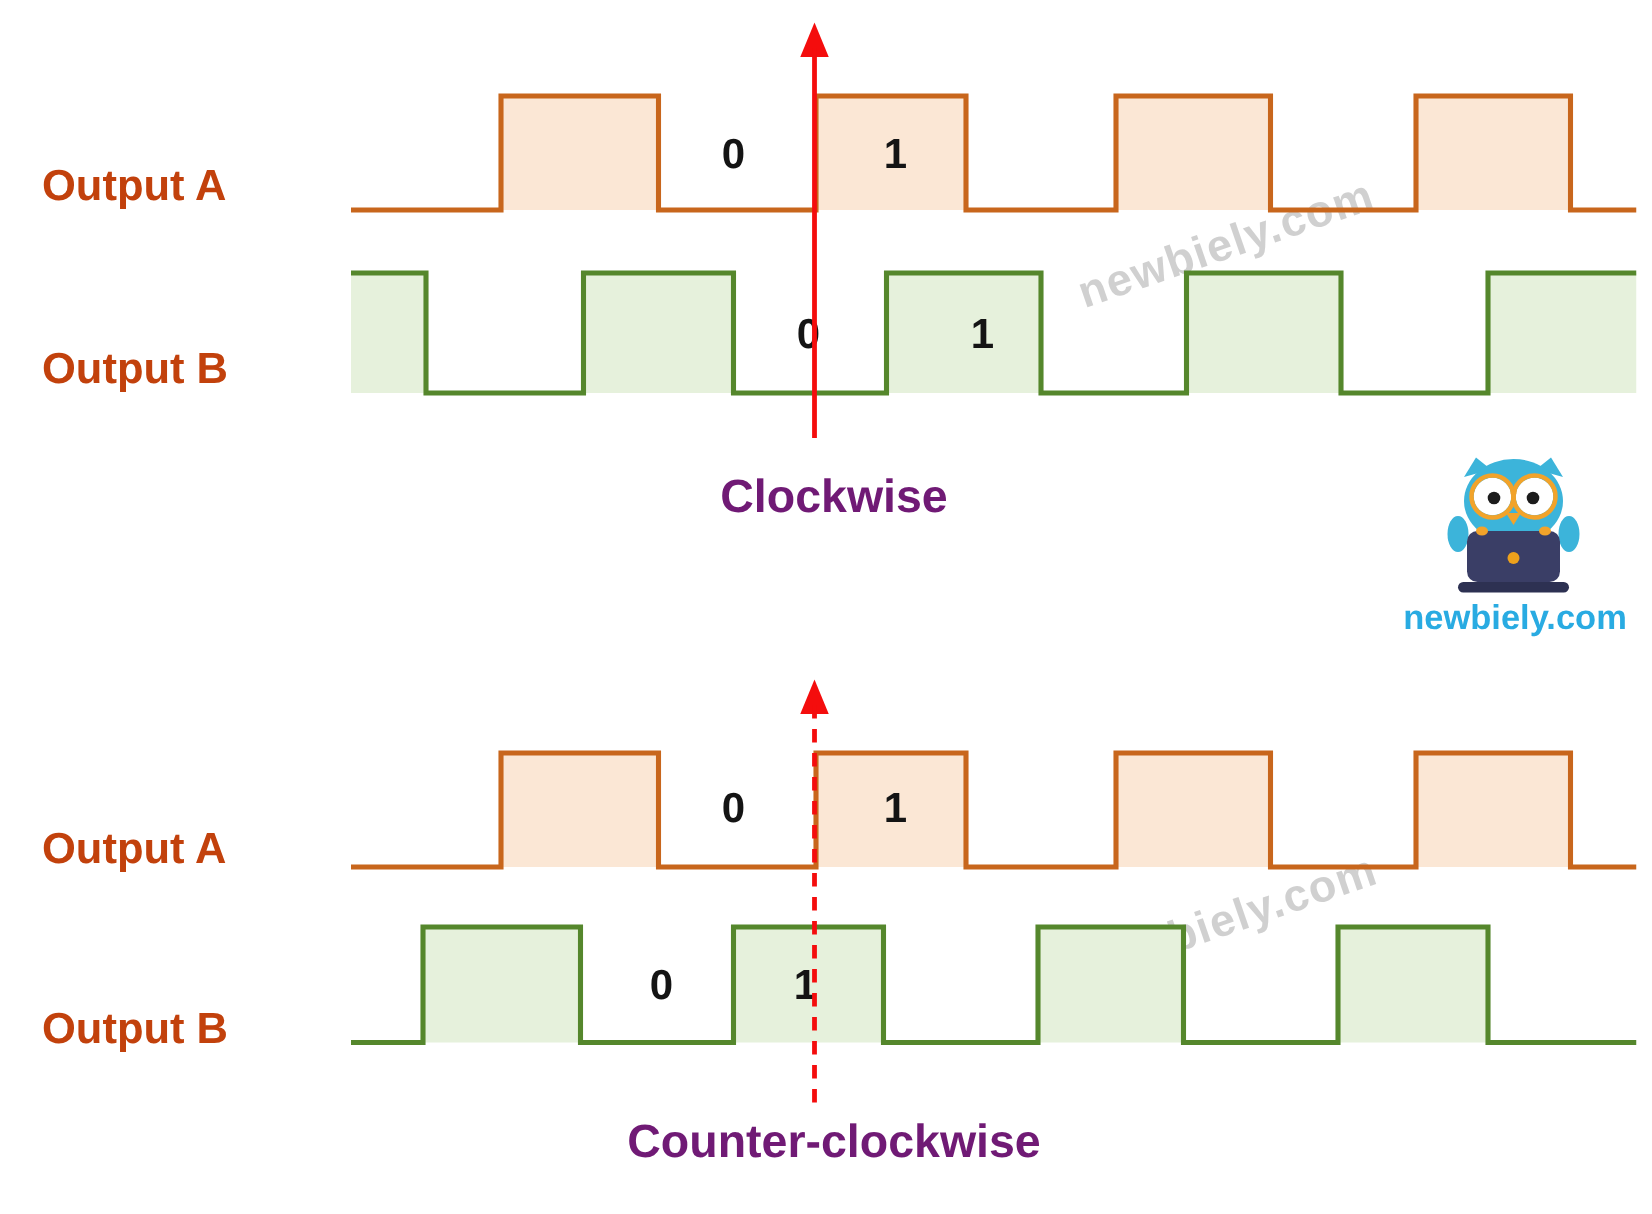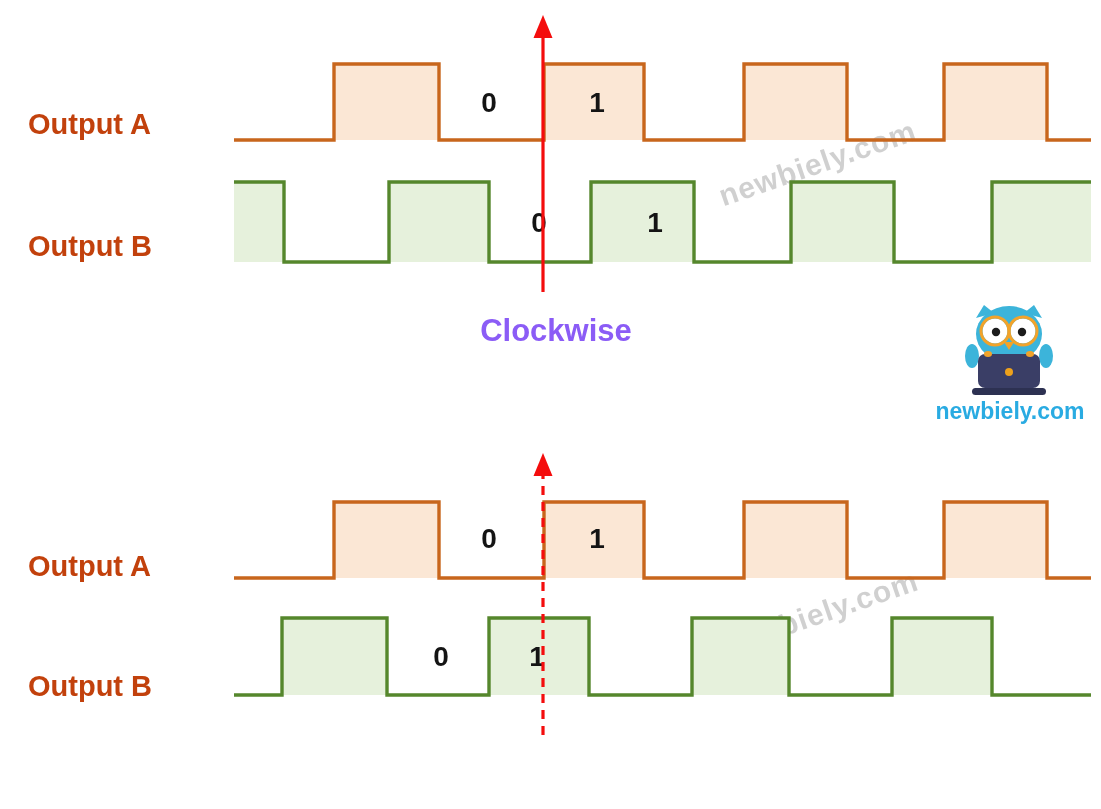--- a/index.html
+++ b/index.html
@@ -11,21 +11,21 @@
     position:absolute;left:28px;font-size:29px;font-weight:bold;color:#c2410c;white-space:nowrap;
   }
   .wave{position:absolute;display:block;}
   .arrow{position:absolute;display:block;}
   .bit{
     position:absolute;transform:translateX(-50%);
     font-size:28px;font-weight:bold;color:#141414;line-height:1.1;
   }
   .caption{
     position:absolute;left:556px;transform:translateX(-50%);
-    font-size:31px;font-weight:bold;color:#8b5cf6;white-space:nowrap;
+    font-size:31px;font-weight:bold;color:#701a75;white-space:nowrap;
   }
   .watermark{
     position:absolute;font-size:30px;font-weight:600;letter-spacing:1px;
     color:rgba(120,120,120,0.35);white-space:nowrap;
     transform-origin:0 50%;transform:rotate(-19deg);
   }
   .logo{position:absolute;left:958px;top:304px;}
   .logo-text{
     position:absolute;left:1010px;top:398px;transform:translateX(-50%);
     font-size:23px;font-weight:bold;color:#29abe2;white-space:nowrap;
@@ -106,14 +106,15 @@
   <span class="bit" style="left: 489px; top: 524px;">0</span>
   <span class="bit" style="left: 597px; top: 524px;">1</span>
   <span class="bit" style="left: 441px; top: 642px;">0</span>
   <span class="bit" style="left: 537px; top: 642px;">1</span>
 
   <svg class="arrow" style="left:527px;top:452px" width="32" height="286" viewBox="0 0 32 286">
       <polygon points="16,1 6.5,24 25.5,24" fill="#f40d0d"></polygon>
       <line x1="16" y1="18" x2="16" y2="284" stroke="#f40d0d" stroke-width="3.2" stroke-dasharray="9 7"></line>
     </svg>
 
+  <div class="caption" style="top:743px">Counter-clockwise</div>
 
 </div>
 
 </body></html>

